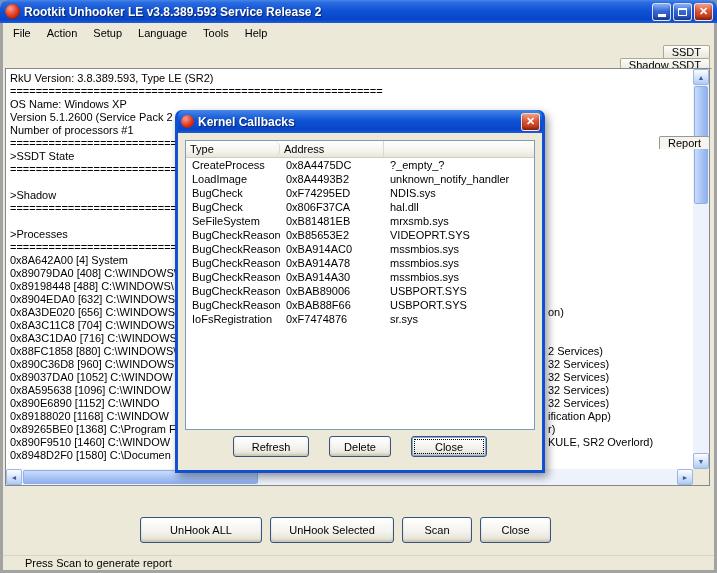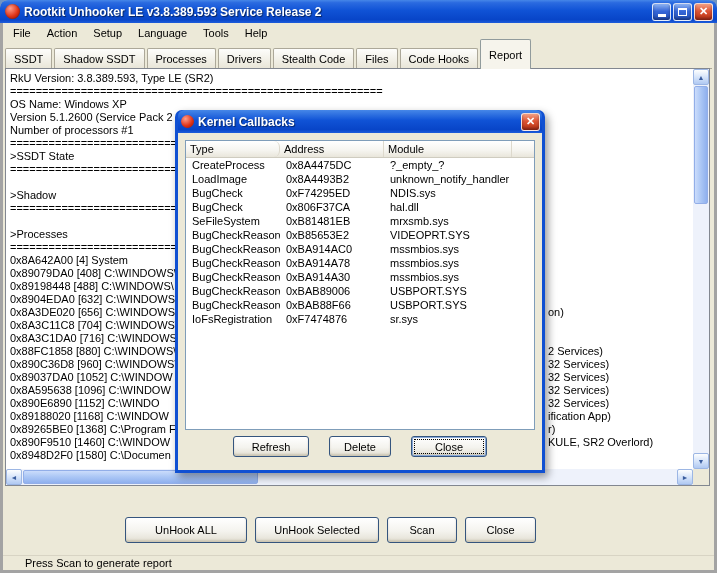--- a/index.html
+++ b/index.html
@@ -28,21 +28,21 @@
     box-shadow:inset 0 -2px 3px rgba(0,0,25,.35); }
   .win-btn.close-red { background:linear-gradient(180deg,#f3a185,#dd5435 45%,#b83010); }
   .glyph-min { width:8px; height:3px; background:#fff; align-self:flex-end; margin-bottom:3px; }
   .glyph-max { width:9px; height:8px; border:1px solid #fff; border-top-width:2px; }
   .glyph-x { font-size:11px; font-weight:bold; line-height:1; }
   
   .client { position:absolute; left:3px; right:3px; top:23px; bottom:3px; background:#ece9d8; }
   .menubar { position:absolute; left:0; right:0; top:0; height:20px; display:flex; align-items:center; padding:0 2px; }
   .menu-item { padding:2px 8px; }
   .tabstrip { position:absolute; left:2px; right:2px; top:22px; height:24px;
-    display:flex; align-items:flex-end; border-bottom:1px solid #aca899; }
+    display:flex; align-items:flex-end; border-bottom:1px solid #aca899;flex-direction:column; }
   .tab { height:20px; display:flex; align-items:center; padding:0 8px; margin-right:2px;
     border:1px solid #aca899; border-bottom:none; border-radius:2px 2px 0 0;
     background:linear-gradient(180deg,#fdfdfb,#e9e6d8); white-space:nowrap; }
   .tab.active { height:30px; margin-bottom:-1px; background:#f6f4ec; border-color:#919b9c; z-index:2; }
   
   .report-outer { position:absolute; left:2px; top:45px; width:705px; height:418px;
     background:#fff; border:1px solid #828790; }
   .report-view { position:absolute; left:0; top:0; right:16px; bottom:16px;
     overflow:hidden; padding:3px 0 0 4px; background:#fff; }
   .rline { height:13px; line-height:13px; white-space:pre; position:relative; }
@@ -59,21 +59,21 @@
     background:linear-gradient(90deg,#cbdcfb,#aac6f5 50%,#8fb0ee); border:1px solid #92aee8; border-radius:2px; }
   .hthumb { position:absolute; top:1px; height:14px; left:17px; width:235px;
     background:linear-gradient(180deg,#cbdcfb,#aac6f5 50%,#8fb0ee); border:1px solid #92aee8; border-radius:2px; }
   .sb-corner { position:absolute; right:0; bottom:0; width:16px; height:16px; background:#ece9d8; }
   
   .xp-btn { font-family:inherit; font-size:11px; color:#000; cursor:default;
     background:linear-gradient(180deg,#ffffff,#f4f3ee 55%,#e2dfd2);
     border:1px solid #35557e; border-radius:3px;
     display:flex; align-items:center; justify-content:center;
     box-shadow:inset 0 -2px 2px rgba(160,150,120,.35); }
-  .footer { position:absolute; left:122px; top:494px; display:flex; gap:8px; }
+  .footer { position:absolute; left:137px; top:494px; display:flex; gap:8px; }
   .footer .xp-btn { height:26px; }
   .w1 { width:122px; } .w2 { width:124px; } .w3 { width:70px; } .w4 { width:71px; }
   .statusbar { position:absolute; left:0; right:0; bottom:0; height:15px;
     background:#ece9d8; border-top:1px solid #d8d4c4; padding:1px 22px; overflow:hidden; }
   
   .dialog { position:absolute; left:172px; top:87px; width:370px; height:363px;
     border-radius:7px 7px 0 0; background:#1050d2; padding:0 3px 3px;
     box-shadow:3px 4px 8px rgba(0,0,0,.4); z-index:20; }
   .dlg-titlebar { height:23px; display:flex; align-items:center; gap:4px; padding:0 2px 0 3px;
     background:linear-gradient(180deg,#4687e8 0%,#1053d6 45%,#0845c8 85%,#1d5ddb 100%);
@@ -214,21 +214,20 @@
         <span class="dlg-title">Kernel Callbacks</span>
         <span class="win-btn close-red">
             <span class="glyph-x">✕</span>
           </span>
       </div>
       <div class="dlg-body">
         <div class="listview">
           <div class="lv-head">
             <span class="hcell ctype">Type</span>
             <span class="hcell caddr">Address</span>
-            <span class="hcell cmod">Module</span>
             <span class="hcell cfill"></span>
           </div>
           <div class="lv-rows">
 
           <div class="lv-row">
               <span class="cell ctype">CreateProcess</span>
               <span class="cell caddr">0x8A4475DC</span>
               <span class="cell cmod">?_empty_?</span>
             </div>
               <div class="lv-row">

